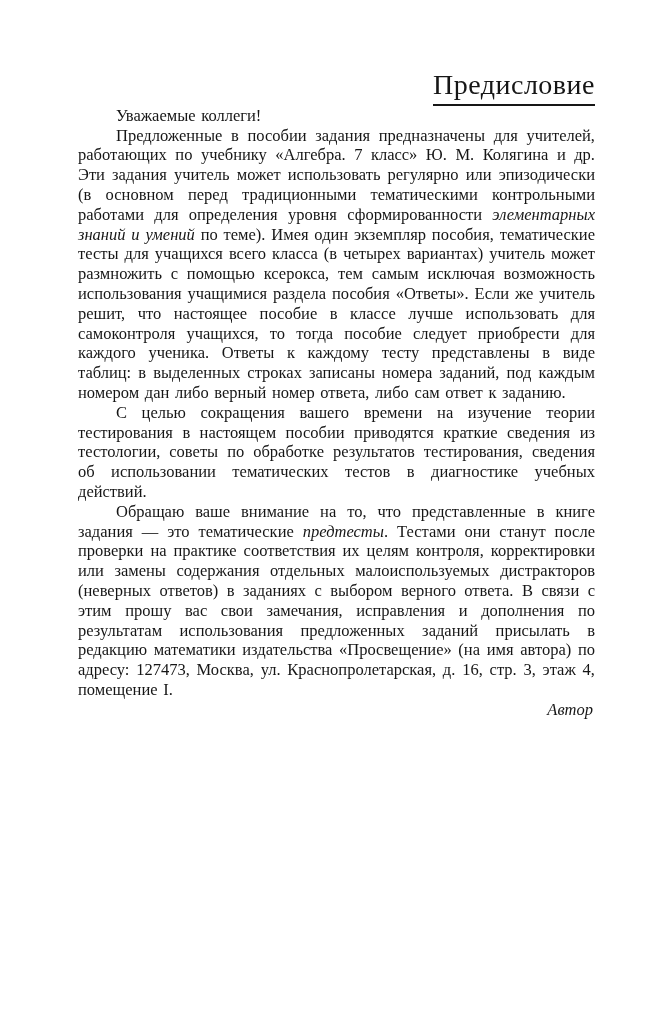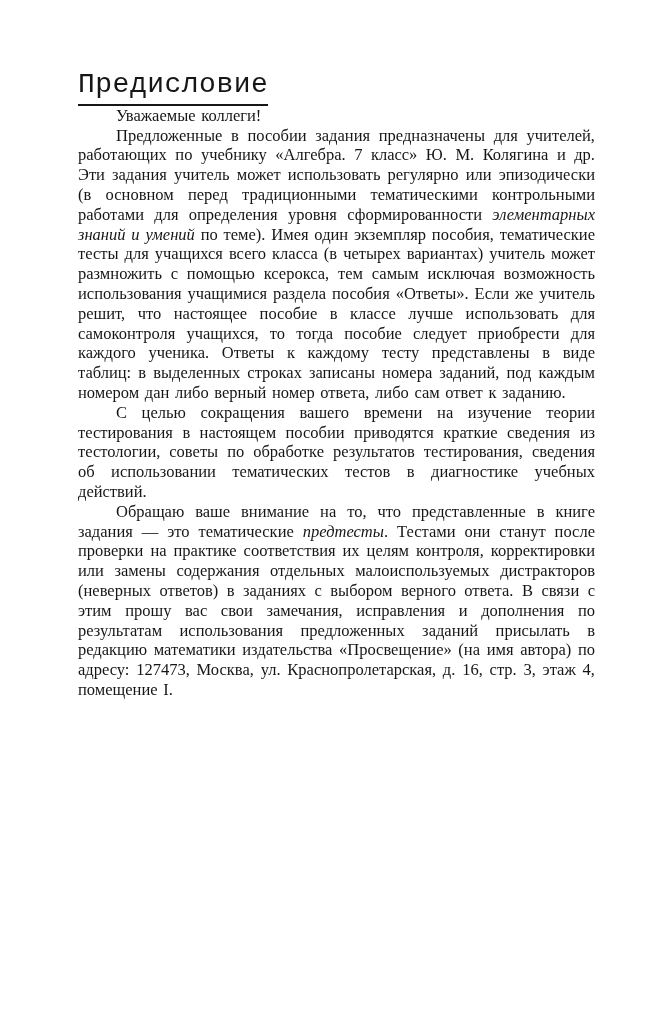--- a/index.html
+++ b/index.html
@@ -12,22 +12,21 @@
     width: 650px;
     height: 1014px;
     box-sizing: border-box;
     background: #ffffff;
     padding: 70px 55px 0 78px;
     font-family: "Liberation Serif", "DejaVu Serif", serif;
     color: #161616;
     overflow: hidden;
   }
   .title-row {
-    text-align: left;
-    font-family: Liberation Mono, monospace;
+    text-align: right;
   }
   .page-title {
     display: inline-block;
     font-size: 28px;
     font-weight: 400;
     letter-spacing: 0.5px;
     line-height: 1.1;
     border-bottom: 2px solid #161616;
     padding-bottom: 3px;
     margin: 0;
@@ -68,16 +67,17 @@
   <div class="body-text">
 
     <p><span>Уважаемые коллеги!</span></p>
 
     <p><span>Предложенные в пособии задания предназначены для учителей, работающих по учебнику «Алгебра. 7 класс» Ю. М. Колягина и др. Эти задания учитель может использовать регулярно или эпизодически (в основном перед традиционными тематическими контрольными работами для определения уровня сформированности </span><em>элементарных знаний и умений</em><span> по теме). Имея один экземпляр пособия, тематические тесты для учащихся всего класса (в четырех вариантах) учитель может размножить с помощью ксерокса, тем самым исключая возможность использования учащимися раздела пособия «Ответы». Если же учитель решит, что настоящее пособие в классе лучше использовать для самоконтроля учащихся, то тогда пособие следует приобрести для каждого ученика. Ответы к каждому тесту представлены в виде таблиц: в выделенных строках записаны номера заданий, под каждым номером дан либо верный номер ответа, либо сам ответ к заданию.</span></p>
 
     <p><span>С целью сокращения вашего времени на изучение теории тестирования в настоящем пособии приводятся краткие сведения из тестологии, советы по обработке результатов тестирования, сведения об использовании тематических тестов в диагностике учебных действий.</span></p>
 
     <p><span>Обращаю ваше внимание на то, что представленные в книге задания — это тематические </span><em>предтесты</em><span>. Тестами они станут после проверки на практике соответствия их целям контроля, корректировки или замены содержания отдельных малоиспользуемых дистракторов (неверных ответов) в заданиях с выбором верного ответа. В связи с этим прошу вас свои замечания, исправления и дополнения по результатам использования предложенных заданий присылать в редакцию математики издательства «Просвещение» (на имя автора) по адресу: 127473, Москва, ул. Краснопролетарская, д. 16, стр. 3, этаж 4, помещение I.</span></p>
 
+    <p class="signature">Автор</p>
 
   </div>
 
 </div>
 
 </body></html>

